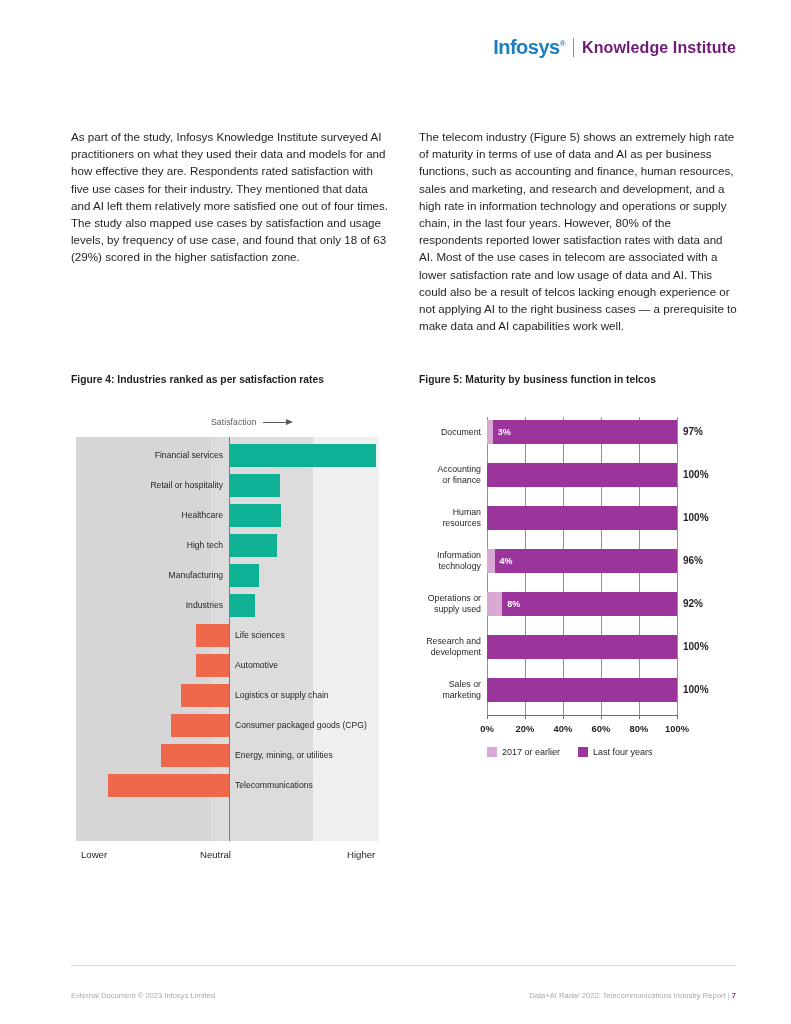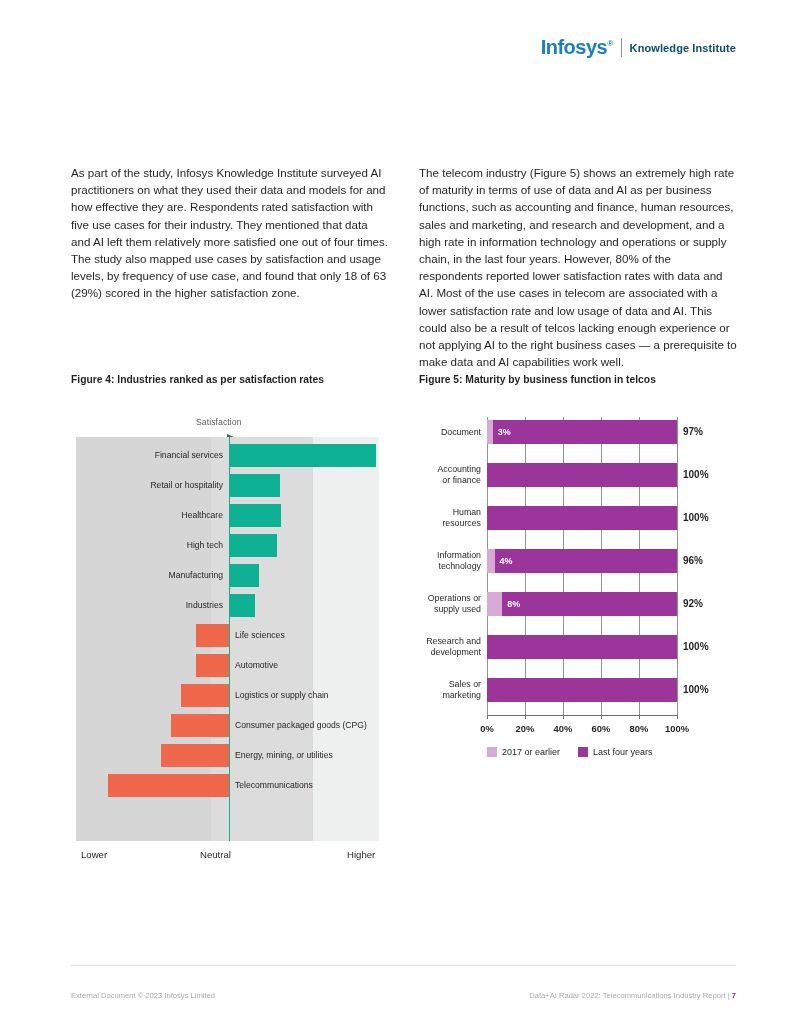--- a/index.html
+++ b/index.html
@@ -15,46 +15,46 @@
   
   .brand { position: absolute; right: 55px; top: 36px; display: flex; align-items: center; gap: 8px; }
   .brand-logo {
     font-family: "Liberation Sans", sans-serif;
     font-size: 20px; font-weight: 700; letter-spacing: -0.5px;
     color: #1a7fc1;
     position: relative;
   }
   .brand-logo .reg { font-size: 8px; vertical-align: super; }
   .brand-rule { width: 1px; height: 19px; background: #8e9094; }
-  .brand-sub { font-size: 11px; font-weight: 600; color: #0c4a6e; letter-spacing: 0.1px; }
+  .brand-sub { font-size: 16px; font-weight: 600; color: #701a75; letter-spacing: 0.1px; }
 
   
   .page-title {
     position: absolute; left: 71px; top: 85px;
     font-size: 22.5px; font-weight: 400; color: #8d2d8f;
     letter-spacing: -0.2px;
   }
 
   
   .col { position: absolute; width: 318px; font-size: 11.6px; line-height: 17.2px; color: #231f20; }
   .col.left  { left: 71px;  top: 128px; }
   .col.right { left: 419px; top: 128px; }
-  .col p { margin-bottom: 13px; margin-top: 36px; }
+  .col p { margin-bottom: 13px; }
 
   
   .fig-caption { position: absolute; font-size: 10.3px; font-weight: 700; color: #231f20; }
   #fig4-caption { left: 71px;  top: 374px; }
   #fig5-caption { left: 419px; top: 374px; }
 
   
   #fig4 { position: absolute; left: 71px; top: 405px; width: 320px; height: 460px; }
   .sat-axis-label {
-    position: absolute; left: 125px; top: 12px;
+    position: absolute; left: 140px; top: 12px;
     font-size: 8.6px; color: #58595b; letter-spacing: 0.1px;
-    display: flex; align-items: center; gap: 6px; flex-direction: column;
+    display: flex; align-items: center; gap: 6px;
   }
   .sat-arrow { display: inline-block; width: 30px; height: 8px; position: relative; }
   .sat-arrow::before { content:""; position:absolute; left:0; top:3.5px; width: 24px; height: 1.2px; background:#58595b; }
   .sat-arrow::after  { content:""; position:absolute; right:0; top:0.5px;
     border-top: 3.5px solid transparent; border-bottom: 3.5px solid transparent; border-left: 7px solid #58595b; }
 
   .plot { position: absolute; left: 5px; top: 32px; width: 303px; height: 404px; padding-left: 24px; }
   .zone { position: absolute; top: 0; bottom: 0; }
   .zone.lower   { left: 0;     width: 135px; background: #d6d6d6; }
   .zone.neutral { left: 135px; width: 102px; background: #dcdcdc; }

